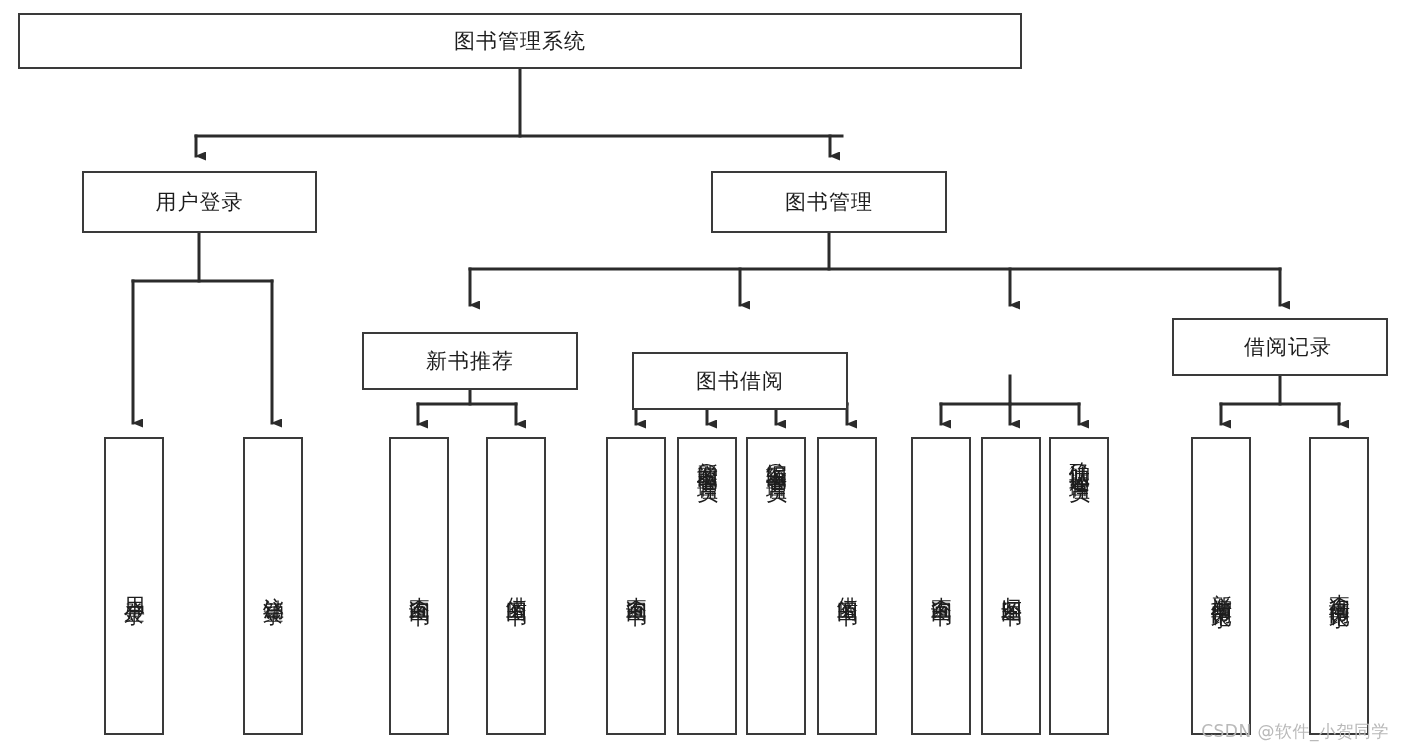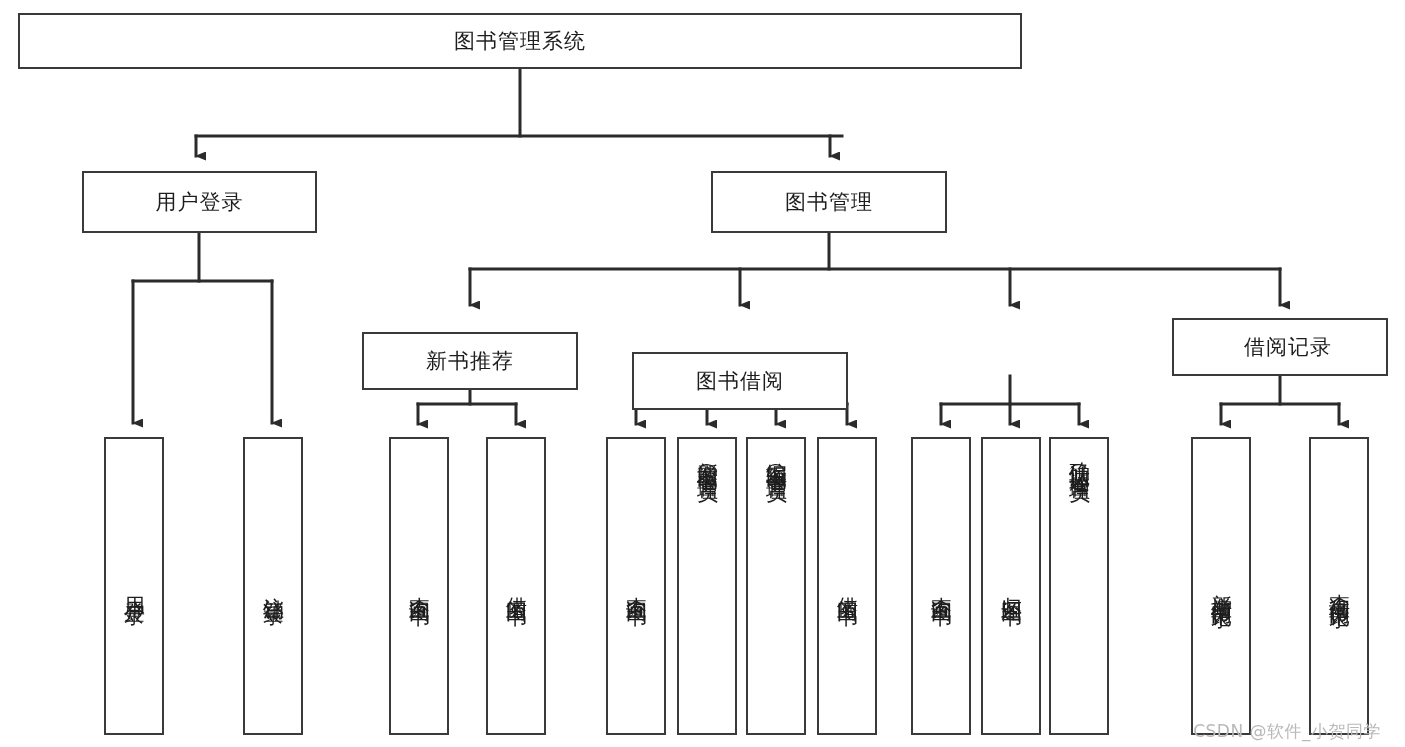--- a/index.html
+++ b/index.html
@@ -54,21 +54,21 @@
     letter-spacing:3px;
     line-height:1;
     max-height:100%;
   }
   .node.vertical.centered{
     align-items:center;
     padding-top:0;
   }
   #watermark{
     position:absolute;
-    right:24px;
+    right:16px;
     bottom:4px;
     font-size:17px;
     color:#b9b9b9;
     letter-spacing:0.5px;
     z-index:5;
     white-space:nowrap;
   }
 </style>
 </head>
 <body>

